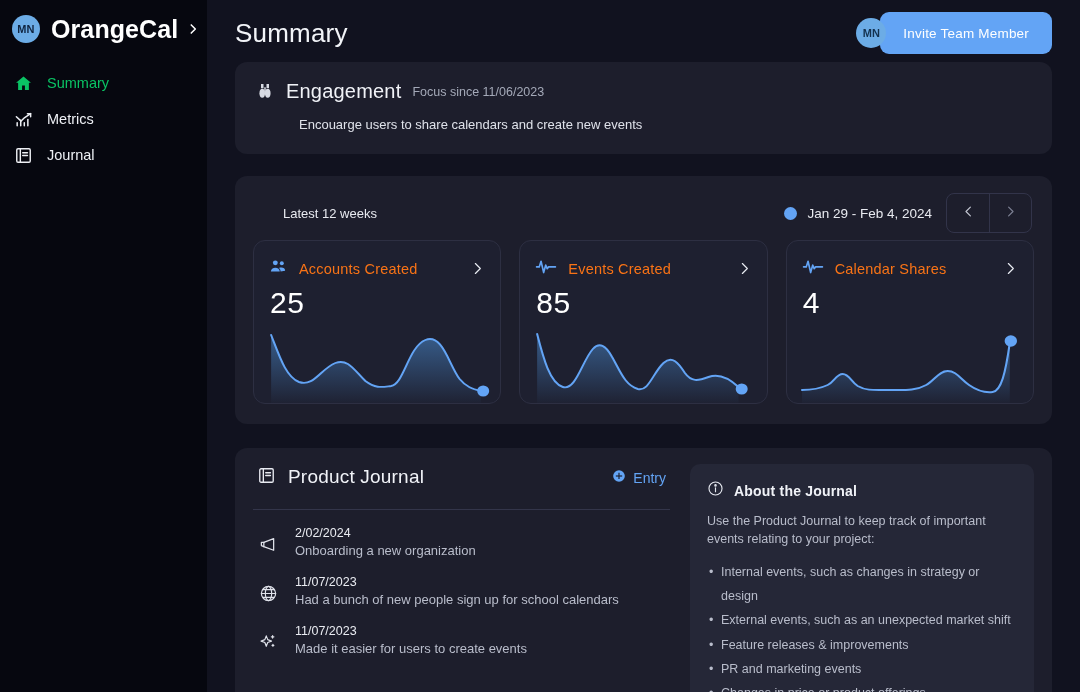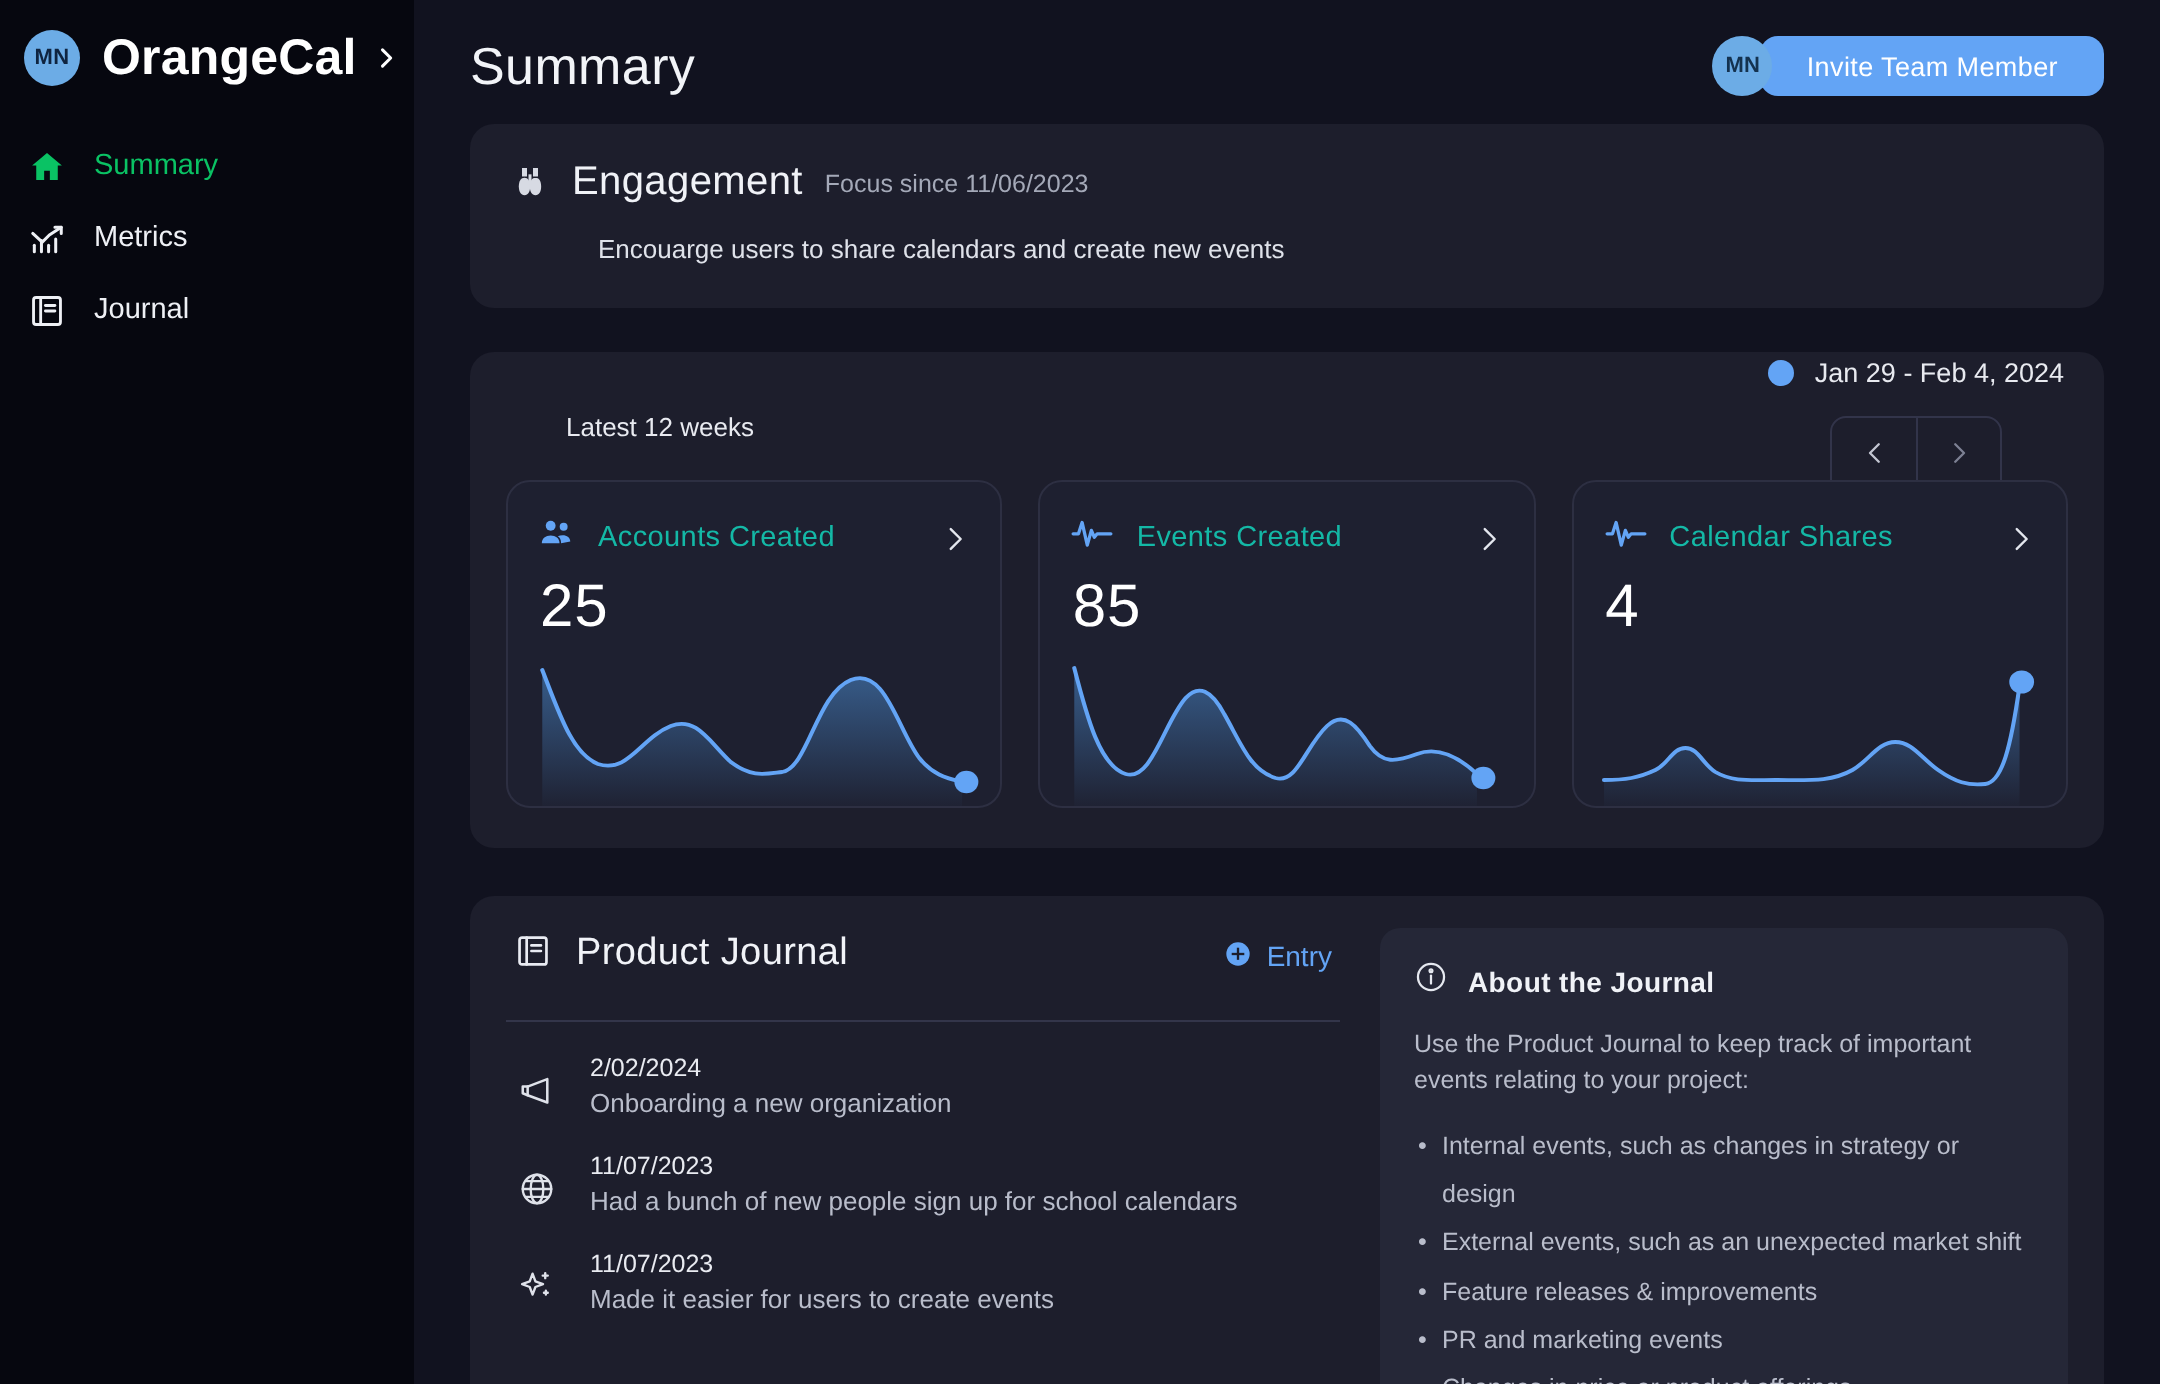--- a/index.html
+++ b/index.html
@@ -59,21 +59,21 @@
   .user-avatar {
     width: 30px; height: 30px; border-radius: 50%;
     background: #6cace6; color: #14324f;
     font-size: 11px; font-weight: bold;
     display: flex; align-items: center; justify-content: center;
     margin-right: -6px; z-index: 2; position: relative;
   }
   .invite-btn {
     background: #63a4f5; color: #ffffff;
     border: none; border-radius: 9px;
-    height: 30px; padding: 0 23px;
+    height: 42px; padding: 0 23px;
     font-size: 13.5px; font-family: inherit; cursor: pointer;
     letter-spacing: .2px;
   }
 
   
   .panel {
     background: #1d1e2c;
     border-radius: 12px;
     margin-bottom: 22px;
   }
@@ -84,21 +84,21 @@
   .eng-sub { font-size: 12.5px; color: #a4a9b8; }
   .eng-desc { font-size: 13px; color: #dfe2ea; margin: 14px 0 0 44px; }
 
   
   .metrics { padding: 16px 18px 20px 18px; margin-bottom: 24px; }
   .metrics-head {
     display: flex; align-items: center; justify-content: space-between;
     padding: 0 2px 0 2px; height: 42px; margin-left: 28px;
   }
   .metrics-range { font-size: 13px; color: #e8eaf0; }
-  .metrics-head-right { display: flex; align-items: center; gap: 14px; flex-direction: column; }
+  .metrics-head-right { display: flex; align-items: center; gap: 14px; }
   .date-group { display: flex; align-items: center; gap: 10px; }
   .date-dot { width: 13px; height: 13px; border-radius: 50%; background: #63a4f5; }
   .date-label { font-size: 13.5px; color: #e8eaf0; }
   .pager {
     display: flex; border: 1px solid #32344a; border-radius: 8px; overflow: hidden;
   }
   .pager-btn {
     width: 42px; height: 38px; background: #22243300;
     display: flex; align-items: center; justify-content: center;
     cursor: pointer; border: none; background: transparent;
@@ -110,21 +110,21 @@
     flex: 1; height: 164px;
     background: #1e2030;
     border: 1px solid #2d2f42;
     border-radius: 12px;
     position: relative; overflow: hidden; cursor: pointer;
   }
   .card-head {
     display: flex; align-items: center; gap: 11px;
     padding: 16px 14px 0 15px;
   }
-  .card-title { font-size: 14.5px; color: #14b8a6; flex: 1; letter-spacing: .2px; }
+  .card-title { font-size: 14.5px; color: #f97316; flex: 1; letter-spacing: .2px; }
   .card-chevron { display: flex; align-items: center; }
   .card-value {
     font-size: 30px; color: #ffffff; font-weight: normal;
     padding: 6px 0 0 16px; letter-spacing: .5px;
   }
   .spark { position: absolute; left: 0; right: 0; bottom: 0; height: 78px; }
   .spark svg { display: block; width: 100%; height: 100%; }
 
   
   .journal-panel {

